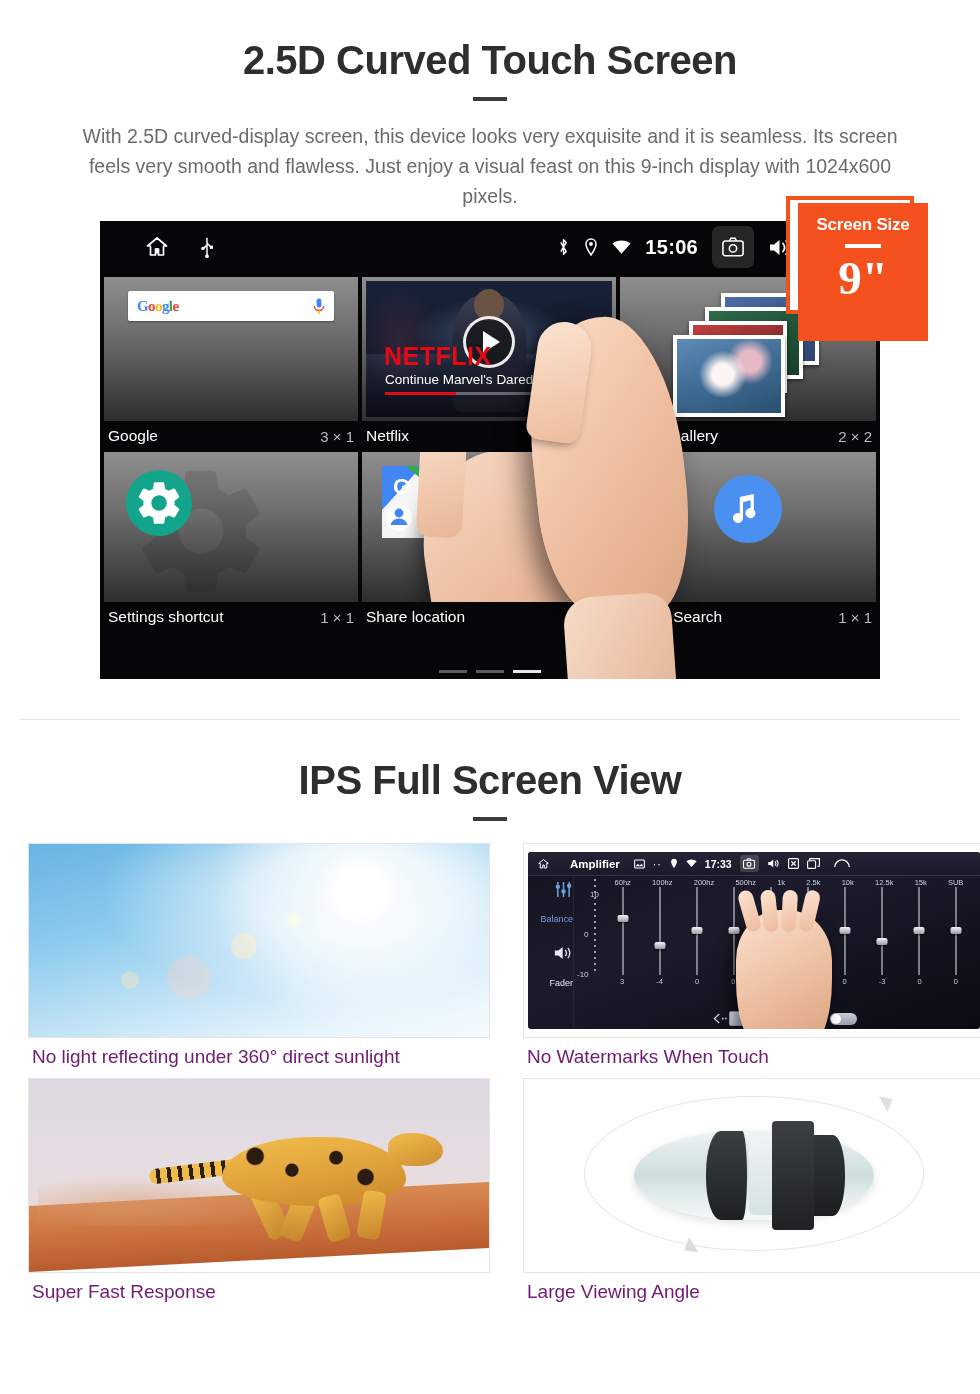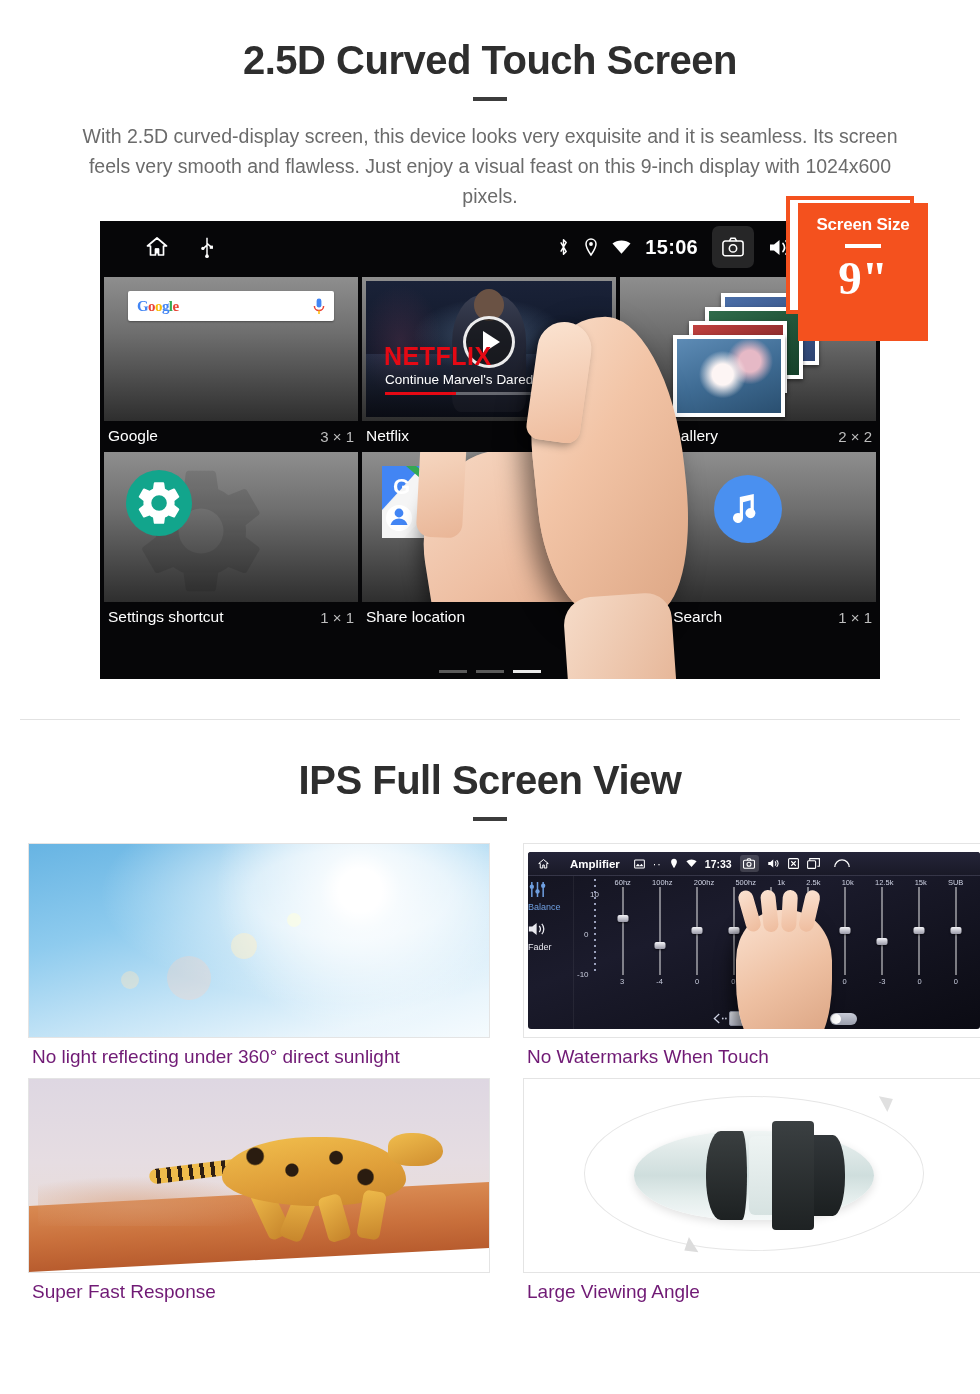--- a/index.html
+++ b/index.html
@@ -293,21 +293,21 @@
   }
   .amp-title { font-weight:bold; font-size:11.5px; margin-left:12px; margin-right:6px; }
   .amp-bar .clk { font-size:10.5px; font-weight:bold; }
   .amp-camhl {
     width:19px; height:17px; border-radius:3px; background:rgba(255,255,255,.16);
     display:flex; align-items:center; justify-content:center;
   }
   .amp-body { display:flex; height:calc(100% - 24px); }
   .amp-side {
     width:46px; padding-top:5px;
-    display:flex; flex-direction:column; align-items:flex-start; gap:4px;
+    display:flex; flex-direction:column; align-items:flex-end; gap:16px;
     border-right:1px solid rgba(255,255,255,.06);
   }
   .amp-side .lb { font-size:9px; color:#6f9fe0; }
   .amp-side .lb2 { font-size:9px; color:#e6e6ee; margin-top:1px; }
   .amp-main { flex:1; position:relative; padding:2px 6px 0 4px; }
   .freqs { display:flex; justify-content:space-around; color:#cfd3e4; font-size:7.5px; padding-left:26px;text-align:center; }
   .sliders { display:flex; justify-content:space-around; padding-left:26px; height:88px; position:relative; }
   .slot { width:2px; background: rgba(255,255,255,.45); height:100%; position:relative; }
   .knob {
     position:absolute; left:50%; transform:translateX(-50%);

